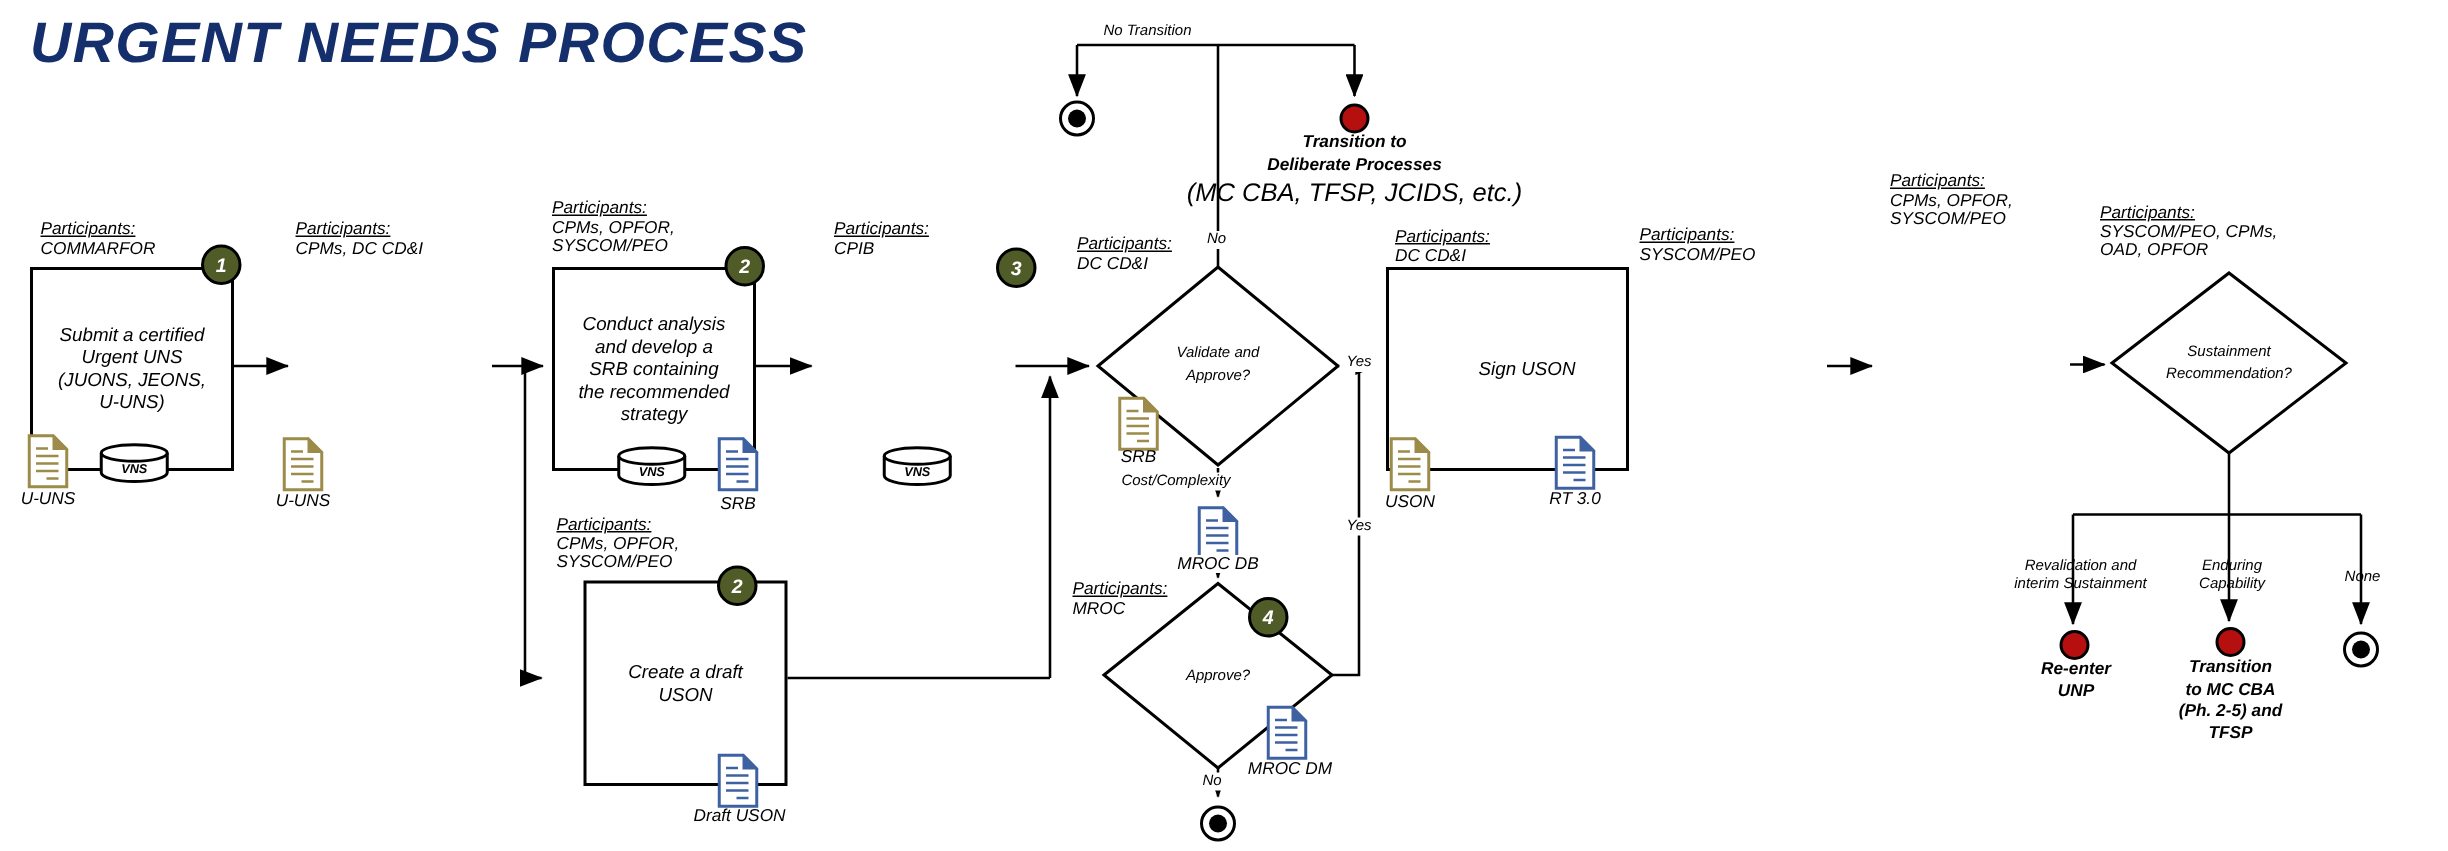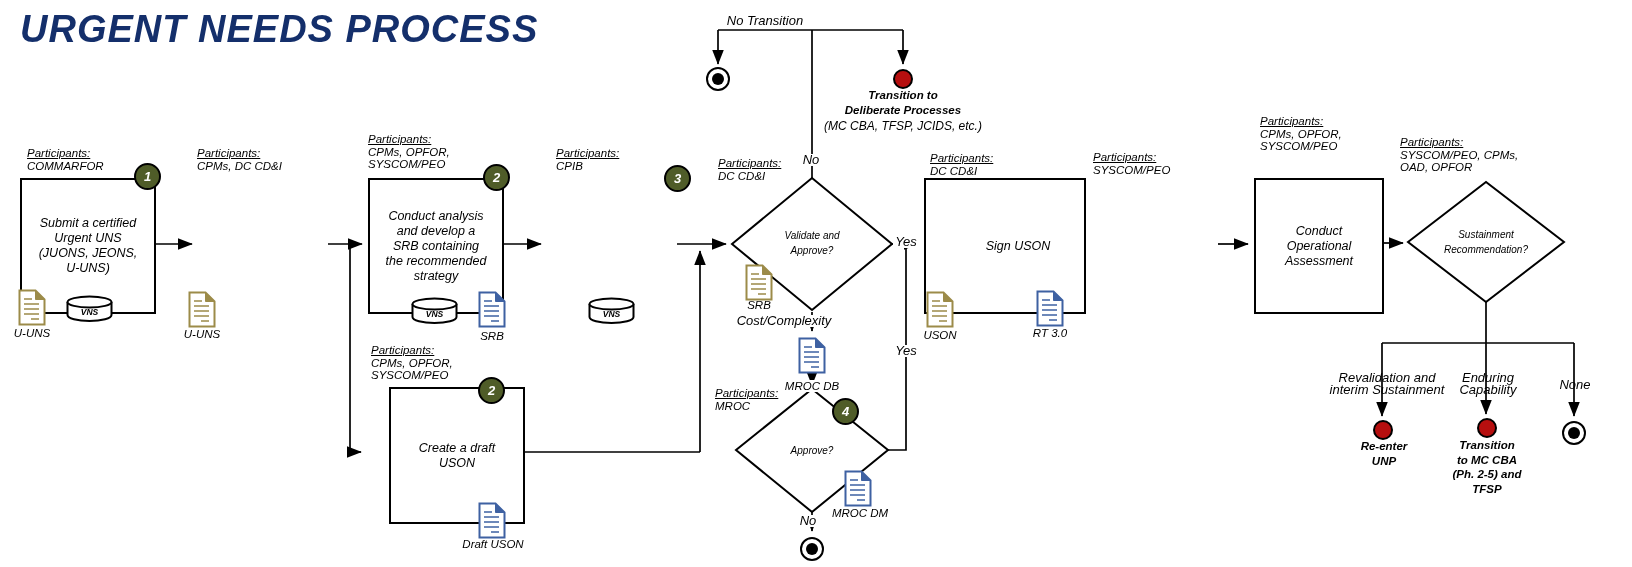--- a/index.html
+++ b/index.html
@@ -9,27 +9,27 @@
   .title{position:absolute;left:20px;top:8px;font-size:38px;font-weight:800;
          letter-spacing:1px;color:#142f6b;white-space:nowrap;}
   .box{position:absolute;background:#fff;border:2px solid #000;z-index:2;
        display:flex;align-items:center;justify-content:center;}
   .boxlabel{font-size:12.5px;line-height:15px;text-align:center;white-space:pre-line;}
   .parts{position:absolute;z-index:3;font-size:11.5px;line-height:12.5px;}
   .parts .ph{text-decoration:underline;display:block;}
   .parts .pb{display:block;white-space:pre-line;}
   .dlabel{position:absolute;z-index:3;font-size:10px;line-height:15px;
           text-align:center;white-space:pre-line;}
-  .edge{position:absolute;z-index:4;font-size:13px;line-height:11.5px;text-align:center;
+  .edge{position:absolute;z-index:4;font-size:10px;line-height:11.5px;text-align:center;
         white-space:pre-line;}
   .onwire{background:#fff;}
   .doclabel{position:absolute;z-index:4;font-size:11.5px;text-align:center;white-space:nowrap;}
   .term{position:absolute;z-index:4;font-size:11.5px;line-height:14.5px;font-weight:bold;
         text-align:center;white-space:pre-line;}
-  .termsub{position:absolute;z-index:4;font-size:12px;text-align:center;white-space:nowrap;}
+  .termsub{position:absolute;z-index:4;font-size:17px;text-align:center;white-space:nowrap;}
   .badge{position:absolute;z-index:5;width:27px;height:27px;border-radius:50%;
          background:#4f5c28;border:2px solid #000;box-sizing:border-box;color:#fff;
          font-size:13px;font-weight:bold;display:flex;align-items:center;justify-content:center;}
   .redevent{position:absolute;z-index:5;width:20px;height:20px;border-radius:50%;
             background:#b60f0f;border:2px solid #000;box-sizing:border-box;}
   .icon{position:absolute;z-index:4;}
 </style>
 </head>
 <body>
 
@@ -91,25 +91,20 @@
 the recommended
 strategy</span>
   </div>
   <div class="box" style="left:389px;top:387px;width:132px;height:133px;">
     <span class="boxlabel">Create a draft
 USON</span>
   </div>
   <div class="box" style="left:924px;top:178px;width:132px;height:132px;padding-left:26px;">
     <span class="boxlabel">Sign USON</span>
   </div>
-  <div class="box" style="left:1254px;top:178px;width:126px;height:132px;">
-    <span class="boxlabel">Conduct
-Operational
-Assessment</span>
-  </div>
 
   <div class="dlabel" style="left:737px;top:228px;width:150px;">Validate and
 Approve?</div>
   <div class="dlabel" style="left:752px;top:443px;width:120px;">Approve?</div>
   <div class="dlabel" style="left:1411px;top:227px;width:150px;">Sustainment
 Recommendation?</div>
 
   <div class="parts" style="left:27px;top:147px;">
     <span class="ph">Participants:</span>
     <span class="pb">COMMARFOR</span>
@@ -243,21 +238,21 @@
     <ellipse cx="23.5" cy="7" rx="22" ry="5.5" fill="#fff" stroke="#000" stroke-width="2"></ellipse>
     <text x="23.5" y="20" text-anchor="middle" font-size="8.5" font-weight="bold" fill="#000">VNS</text>
   </svg>
 
   <div class="doclabel" style="left:2px;top:327px;width:60px;">U-UNS</div>
   <div class="doclabel" style="left:172px;top:328px;width:60px;">U-UNS</div>
   <div class="doclabel" style="left:462px;top:330px;width:60px;">SRB</div>
   <div class="doclabel" style="left:729px;top:299px;width:60px;">SRB</div>
   <div class="doclabel" style="left:909px;top:329px;width:62px;">USON</div>
   <div class="doclabel" style="left:1018px;top:327px;width:64px;">RT 3.0</div>
-  <div class="doclabel onwire" style="left:778px;top:380px;width:68px;">MROC DB</div>
+  <div class="doclabel onwire" style="left:778px;top:370px;width:68px;">MROC DB</div>
   <div class="doclabel" style="left:826px;top:507px;width:68px;">MROC DM</div>
   <div class="doclabel" style="left:455px;top:538px;width:76px;">Draft USON</div>
 
   <div class="edge" style="left:720px;top:15px;width:90px;">No Transition</div>
   <div class="edge onwire" style="left:800px;top:154px;width:22px;">No</div>
   <div class="edge onwire" style="left:893px;top:236px;width:26px;">Yes</div>
   <div class="edge onwire" style="left:722px;top:315px;width:124px;">Cost/Complexity</div>
   <div class="edge onwire" style="left:893px;top:345px;width:26px;">Yes</div>
   <div class="edge onwire" style="left:796px;top:515px;width:24px;">No</div>
   <div class="edge" style="left:1315px;top:372px;width:144px;">Revalidation and

